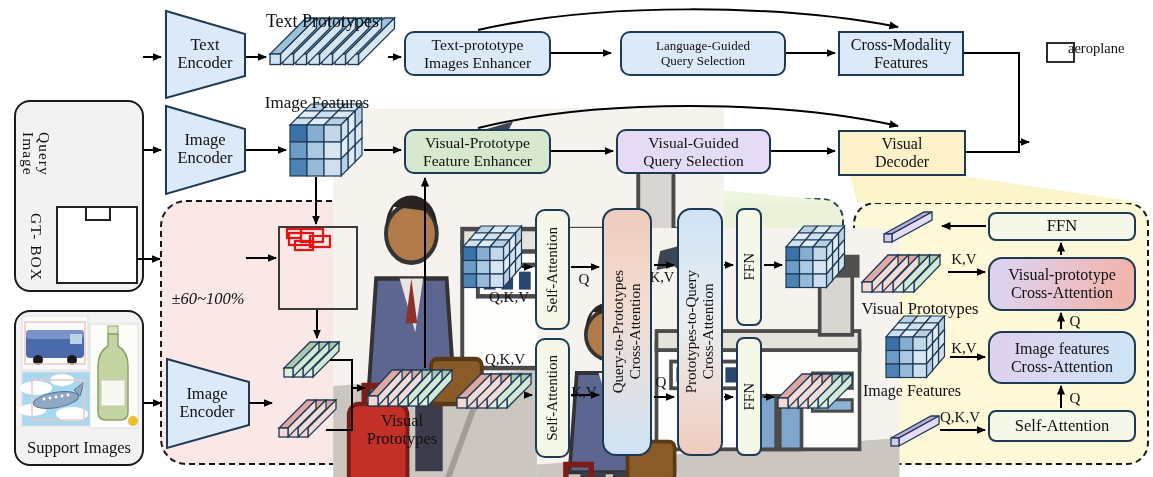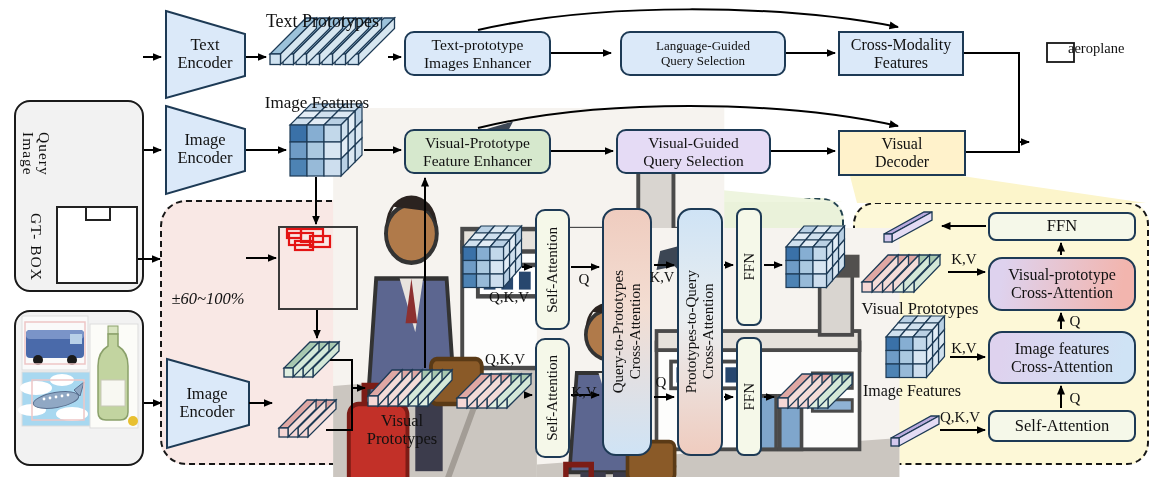--- a/index.html
+++ b/index.html
@@ -432,20 +432,21 @@
   <div class="abs box rounded green-box pre" style="left:404px;top:129px;width:147px;height:45px;font-size:15.5px;">Visual-Prototype
 Feature Enhancer</div>
   <div class="abs box rounded purple-box pre" style="left:616px;top:129px;width:155px;height:45px;font-size:15.5px;">Visual-Guided
 Query Selection</div>
   <div class="abs box yellow-box pre" style="left:838px;top:130px;width:128px;height:46px;font-size:16px;">Visual
 Decoder</div>
 
   <div class="abs vlabel" style="left:17px;top:106px;width:38px;height:96px;font-size:15.5px;">Query
 Image</div>
   <div class="abs vlabel" style="left:17px;top:207px;width:38px;height:80px;font-size:15.5px;">GT- BOX</div>
+  <div class="abs lbl" style="left:20px;top:436px;width:118px;height:24px;font-size:16.5px;">Support Images</div>
 
   <div class="abs lbl" style="left:160px;top:288px;width:96px;height:22px;font-size:16.5px;font-style:italic;">±60~100%</div>
   <div class="abs lbl pre" style="left:350px;top:406px;width:104px;height:48px;font-size:16.5px;">Visual
 Prototypes</div>
 
   <div class="abs box rounded cream-box" style="left:535px;top:209px;width:35px;height:121px;">
     <span class="vtext" style="font-size:15px;">Self-Attention</span>
     </div>
   <div class="abs box rounded cream-box" style="left:535px;top:338px;width:35px;height:120px;">
     <span class="vtext" style="font-size:15px;">Self-Attention</span>

